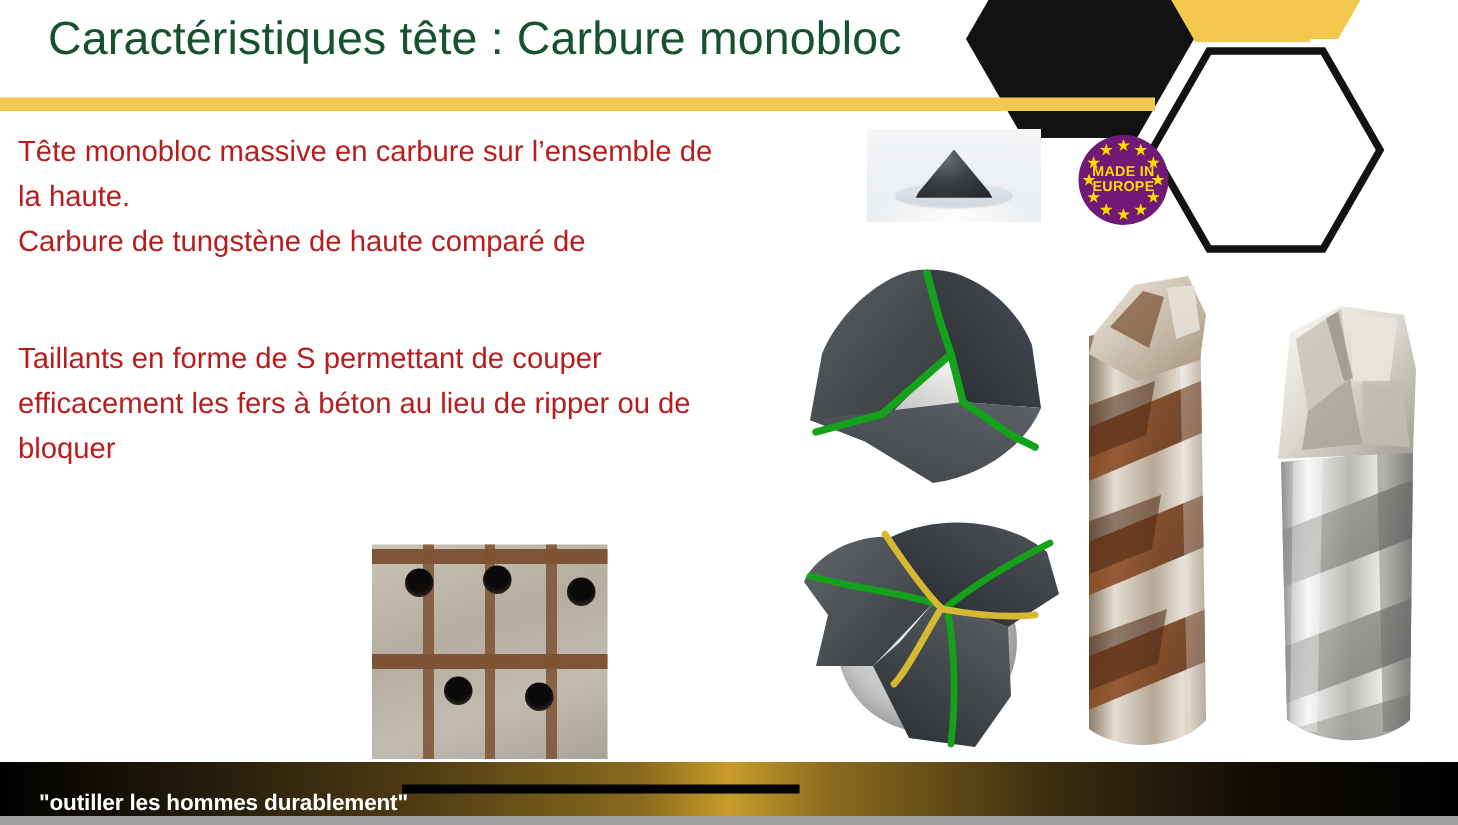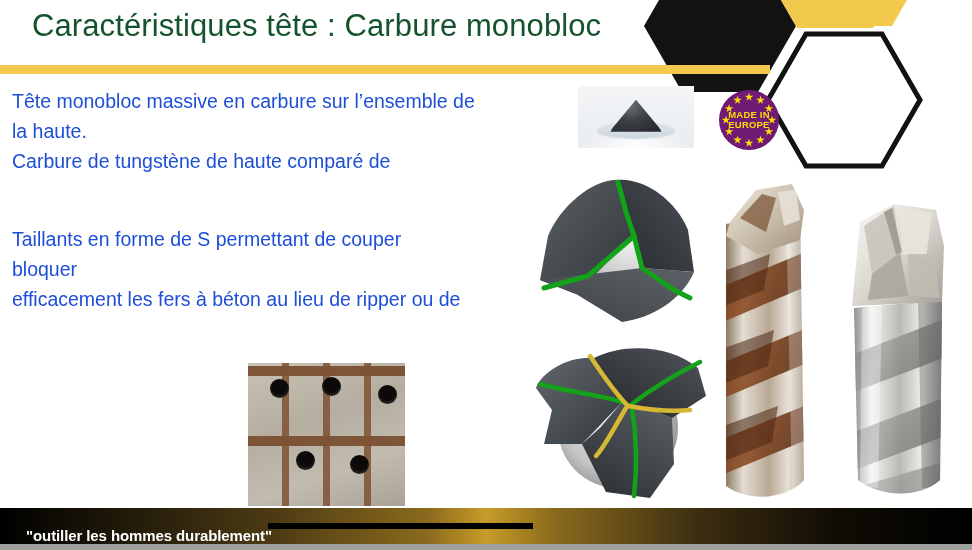--- a/index.html
+++ b/index.html
@@ -47,21 +47,21 @@
   }
 
   
   #body-text {
     position: absolute;
     left: 12px;
     top: 86px;
     width: 545px;
     font-size: 19.5px;
     line-height: 30px;
-    color: #1d4ed8;
+    color: #b91c1c;
   }
   #body-text p {
     margin: 0;
   }
   #body-text .spacer {
     height: 26px;
   }
   #body-text .spacer2 {
     height: 22px;
   }
@@ -274,22 +274,22 @@
   <div id="title">Caractéristiques tête : Carbure  monobloc</div>
   <div id="title-rule"></div>
 
   <div id="body-text">
     <p>Tête monobloc massive en carbure sur l’ensemble de</p>
     <p>la haute.</p>
     <p>Carbure de tungstène de haute comparé de</p>
     <div class="spacer"></div>
     <div class="spacer2"></div>
     <p>Taillants en forme de S permettant de couper</p>
+    <p>efficacement les fers à béton au lieu de ripper ou de</p>
     <p>bloquer</p>
-    <p>efficacement les fers à béton au lieu de ripper ou de</p>
   </div>
 
   <div class="img-box" id="powder-photo">
     <div id="powder-dish"></div>
     <div id="powder-pile"></div>
   </div>
 
   <div class="img-box" id="europe-badge">
     <div class="stars" id="europe-stars">
         <div class="star" style="left: 30px; top: 7px; background: rgb(255, 221, 0);"></div>

